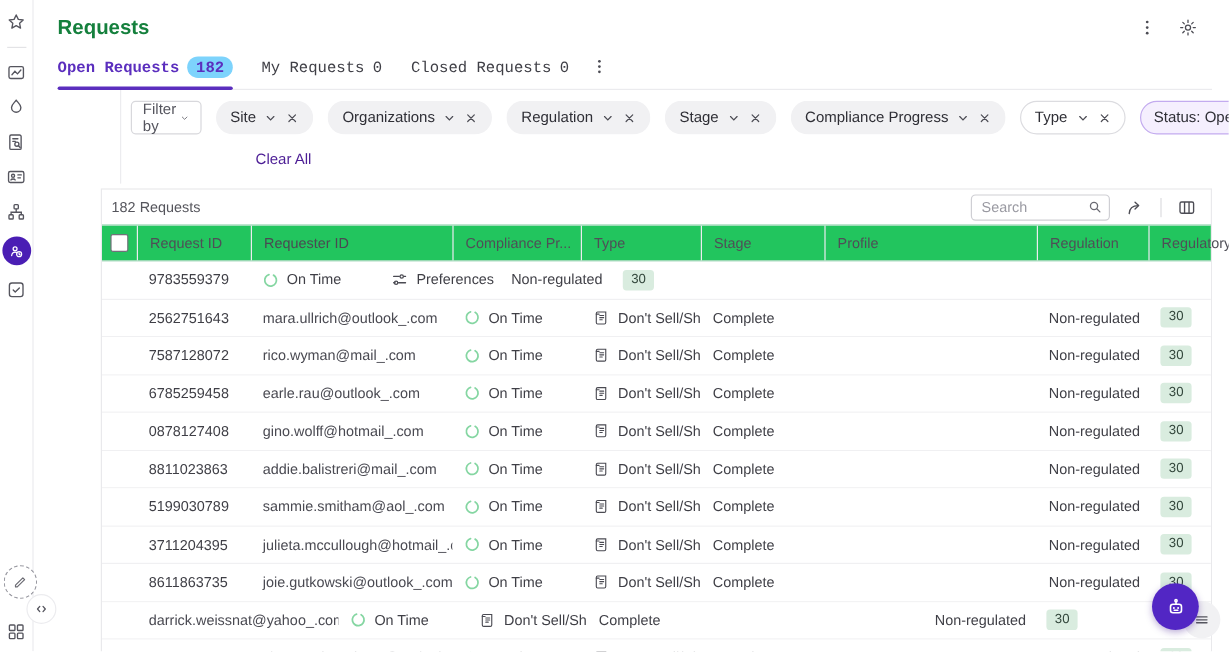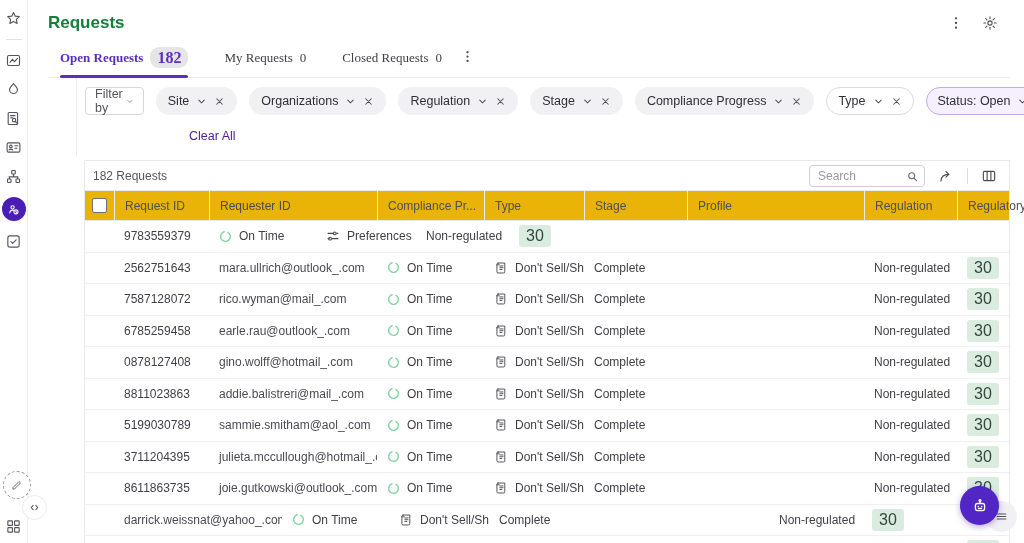--- a/index.html
+++ b/index.html
@@ -25,28 +25,28 @@
   .main{position:absolute;left:28px;top:0;right:0;}
   .page-header{display:flex;justify-content:space-between;align-items:center;padding:8px 26px 0 20px;height:30px;}
   .page-title{font-size:17px;font-weight:bold;color:#15803d;}
   .header-actions{display:flex;align-items:center;gap:18px;color:#4c4c54;}
   .hact{width:16px;height:16px;cursor:pointer;}
   .hact svg{width:100%;height:100%;display:block;}
   
   .tabs{display:flex;align-items:center;gap:24px;margin:4px 14px 0 20px;border-bottom:1px solid #ebebee;}
   .tab-items{display:flex;align-items:center;gap:24px;}
   .tab{position:relative;display:flex;align-items:center;gap:7px;padding:5px 0 9px;background:none;border:none;
-       font-size:13px;color:#3f3f46;cursor:pointer;font-family:Liberation Serif, serif;margin-left:12px;}
+       font-size:13px;color:#3f3f46;cursor:pointer;font-family:Liberation Mono, monospace;}
   .tab.active .tab-label{color:#5b2ebe;font-weight:bold;}
   .tab.active::after{content:"";position:absolute;left:0;right:0;bottom:-1px;height:3px;background:#5b2ebe;border-radius:2px;}
-  .tab-badge{background:#e5e5e5;color:#5b2ebe;font-weight:bold;font-size:16px;padding:1.5px 7px;border-radius:9px;}
+  .tab-badge{background:#7dd3fc;color:#5b2ebe;font-weight:bold;font-size:13px;padding:1.5px 7px;border-radius:9px;}
   .tabs-kebab{width:15px;height:15px;color:#4c4c54;margin:0 0 6px -6px;cursor:pointer;}
   .tabs-kebab svg{width:100%;height:100%;}
   
-  .filter-section{margin:0 14px 0 48px;border-left:1px solid #ececef;padding:9px 0 12px 8px;}
+  .filter-section{margin:0 14px 0 72px;border-left:1px solid #ececef;padding:9px 0 12px 8px;}
   .filter-row{display:flex;align-items:center;gap:12px;}
   .filter-by{display:flex;align-items:center;justify-content:space-between;width:84px;height:26px;border:1px solid #d8d8dc;
              border-radius:4px;padding:0 9px;font-size:12.5px;color:#55555e;cursor:pointer;background:#fff;}
   .filter-by svg{width:11px;height:11px;color:#55555e;}
   .chip{display:inline-flex;align-items:center;gap:7px;height:26px;padding:0 11px;border-radius:14px;background:#f1f1f3;
         font-size:12.5px;color:#2f2f36;border:1px solid transparent;cursor:pointer;white-space:nowrap;}
   .chip.outlined{background:#fff;border-color:#dcdce0;}
   .chip.active{background:#f5effe;border-color:#c3abef;}
   .chip-ic{width:11px;height:11px;color:#4c4c54;display:block;}
   .chip-btn{display:flex;align-items:center;}
@@ -60,41 +60,41 @@
   .search-box{position:relative;width:116px;height:22px;}
   .search-box input{width:100%;height:100%;box-sizing:border-box;border:1px solid #cfcfd4;border-radius:4px;
                     padding:0 24px 0 8px;font-size:12px;color:#3f3f46;font-family:inherit;outline:none;}
   .search-box input::placeholder{color:#9a9aa2;}
   .search-ic{position:absolute;right:6px;top:4px;width:13px;height:13px;color:#6a6a72;}
   .search-ic svg{width:100%;height:100%;}
   .tool-ic{width:16px;height:16px;color:#4c4c54;cursor:pointer;}
   .tool-ic svg{width:100%;height:100%;display:block;}
   .tool-sep{width:1px;height:16px;background:#dcdce0;}
   
-  .thead{display:flex;height:29px;background:#eab308;border-top:1px solid #ececf0;border-bottom:1px solid #e7e7ea;}
+  .thead{display:flex;height:29px;background:#22c55e;border-top:1px solid #ececf0;border-bottom:1px solid #e7e7ea;}
   .th{font-size:12px;color:#4f4f57;display:flex;align-items:center;padding:0 10px;box-sizing:border-box;
       border-left:1px solid #ececf0;white-space:nowrap;overflow:hidden;cursor:pointer;}
   .th.col-check{border-left:none;justify-content:center;padding:0;}
   .cb{width:13px;height:13px;border:1.5px solid #71717a;border-radius:2px;display:inline-block;cursor:pointer;background:#fff;}
   .tr{display:flex;height:30.5px;border-bottom:1px solid #f0f0f2;align-items:stretch;cursor:pointer;background:#fff;}
   .td{padding:0 10px;box-sizing:border-box;font-size:12px;color:#3f3f46;white-space:nowrap;overflow:hidden;
       display:flex;align-items:center;gap:7px;}
   .col-check{width:29px;flex:none;}
   .c1{width:95px;flex:none;}
   .c2{width:168px;flex:none;color:#4a4a52;}
   .c3{width:107px;flex:none;}
   .c4{width:100px;flex:none;}
   .c5{width:103px;flex:none;}
   .c6{width:177px;flex:none;}
   .c7{width:93px;flex:none;}
   .c8{width:82px;flex:none;}
   .ring{width:13px;height:13px;flex:none;transform:rotate(-60deg);}
   .ticon{width:14px;height:14px;flex:none;color:#4a4a52;}
   .ticon svg{width:100%;height:100%;display:block;}
-  .badge30{display:inline-block;padding:3px 7px;background:#d9ecdf;color:#33473c;border-radius:3px;font-size:16px;line-height:1;}
+  .badge30{display:inline-block;padding:3px 7px;background:#d9ecdf;color:#33473c;border-radius:3px;font-size:11px;line-height:1;}
   
   .fab-secondary{position:absolute;left:986px;top:501px;width:31px;height:31px;border-radius:50%;background:#f1f1f3;
                  display:flex;align-items:center;justify-content:center;color:#55555e;z-index:6;cursor:pointer;}
   .fab-secondary svg{width:13px;height:13px;}
   .fab{position:absolute;left:960px;top:486px;width:39px;height:39px;border-radius:50%;background:#5226c4;z-index:7;
        display:flex;align-items:center;justify-content:center;color:#fff;box-shadow:0 2px 6px rgba(60,20,140,.35);cursor:pointer;}
   .fab svg{width:20px;height:20px;}
 </style>
 </head>
 <body>

